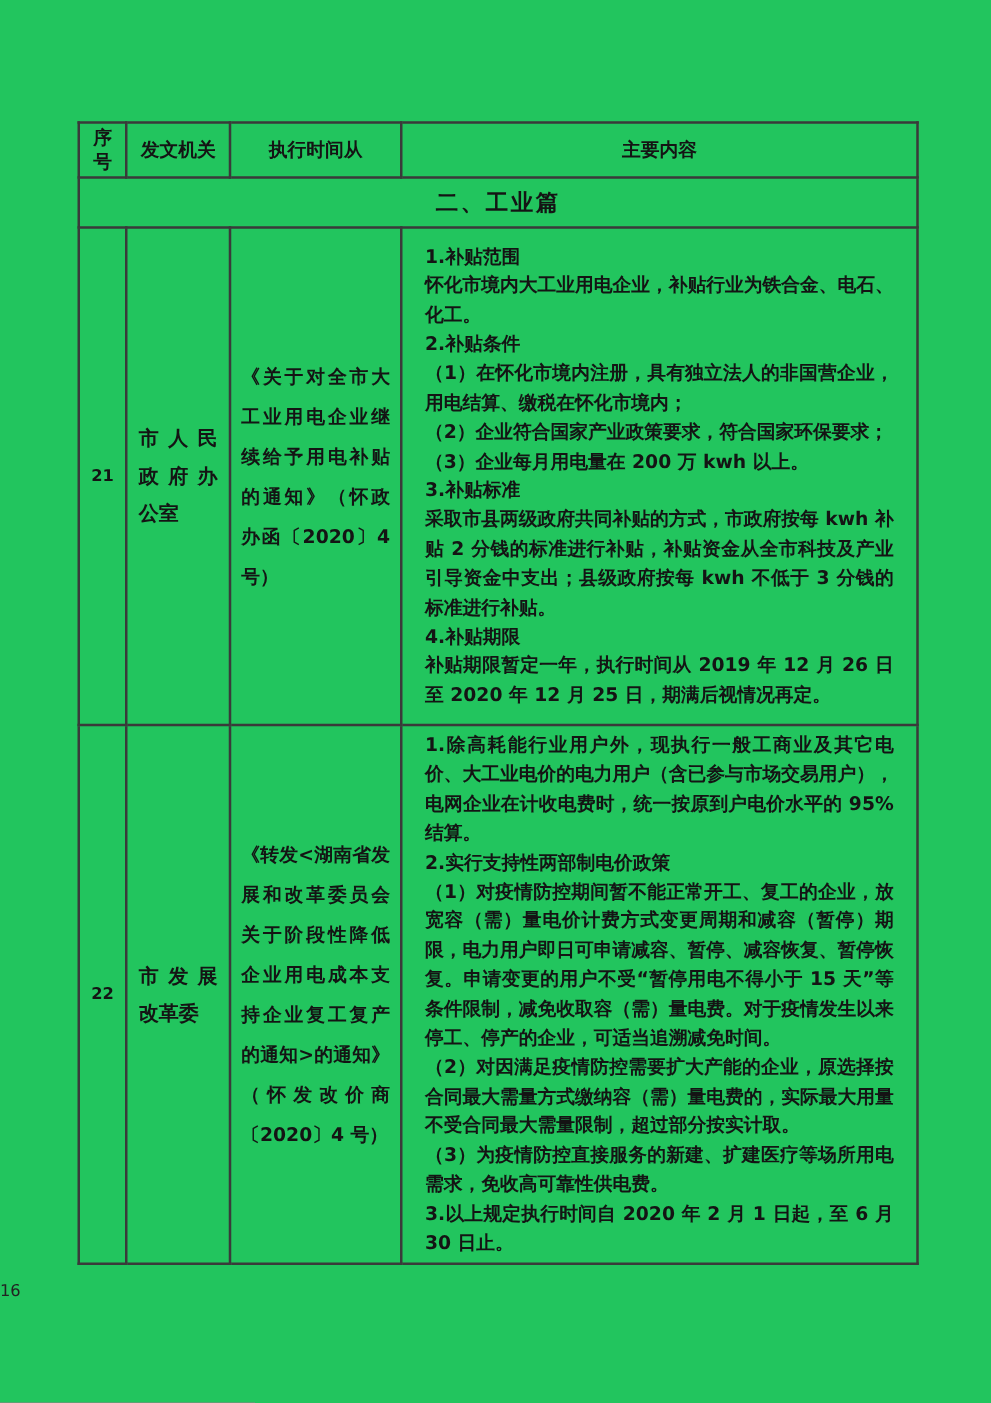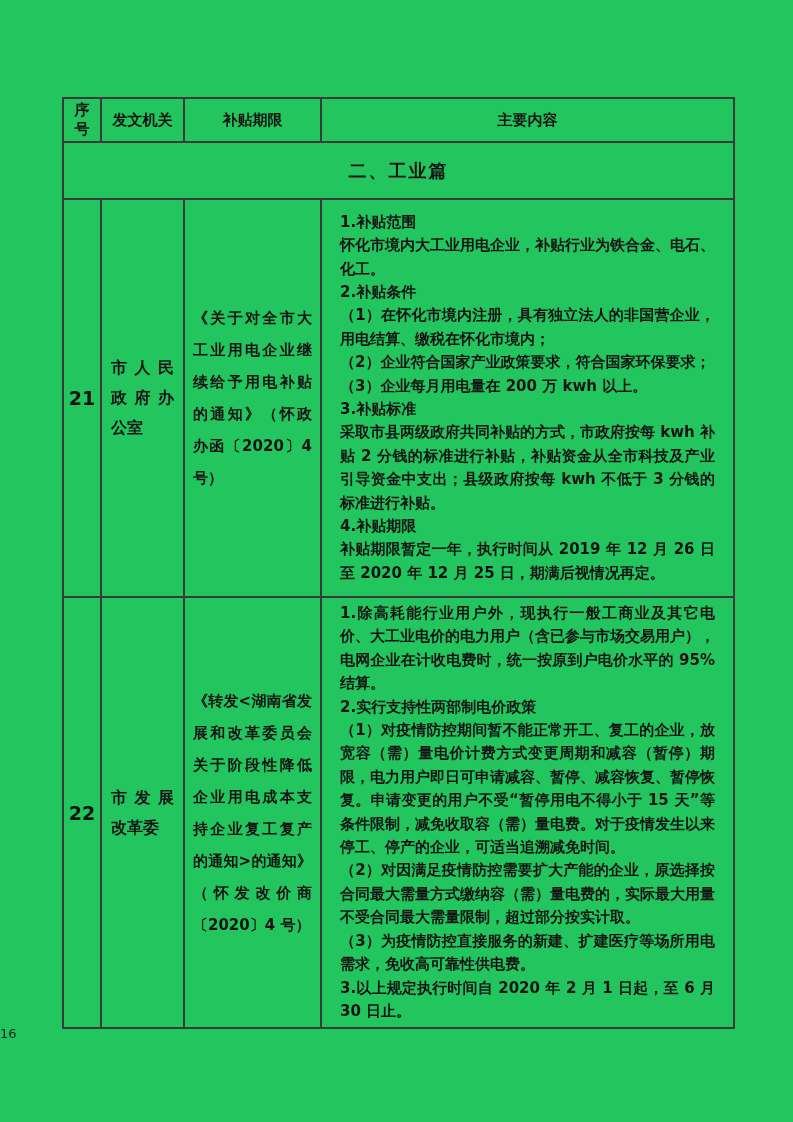--- a/index.html
+++ b/index.html
@@ -22,39 +22,39 @@
     table-layout: fixed;
   }
   table.policy-table th,
   table.policy-table td {
     border: 2px solid #3a3a3a;
     vertical-align: middle;
     font-weight: bold;
     box-sizing: border-box;
   }
   tr.r-header   { height: 43px; }
-  tr.r-section  { height: 57px; }
+  tr.r-section  { height: 40px; }
   tr.r-row21    { height: 398px; }
   tr.r-row22    { height: 417px; }
 
   th.hdr {
     font-size: 15px;
     text-align: center;
     line-height: 19px;
     padding: 2px 0;
   }
   th.hdr-no { padding: 2px 8px; }
 
   td.section-cell {
     font-size: 18px;
     text-align: center;
     letter-spacing: 2px;
   }
   td.no-cell {
-    font-size: 19px;
+    font-size: 13px;
     text-align: center;
   }
   td.agency-cell {
     font-size: 16px;
     line-height: 30px;
     text-align: justify;
     padding: 0 9px;
   }
   td.doc-cell {
     font-size: 15px;
@@ -93,21 +93,21 @@
       <col style="width:38px">
       <col style="width:83px">
       <col style="width:137px">
       <col style="width:413px">
     </colgroup>
 
     <tbody>
         <tr class="r-header">
       <th class="hdr hdr-no">序号</th>
       <th class="hdr">发文机关</th>
-      <th class="hdr">补贴期限</th>
+      <th class="hdr">执行时间从</th>
       <th class="hdr">主要内容</th>
     </tr>
 
     <tr class="r-section">
       <td class="section-cell" colspan="4">二、工业篇</td>
     </tr>
 
     <tr class="r-row21">
       <td class="no-cell">21</td>
       <td class="agency-cell">市人民政府办公室</td>

